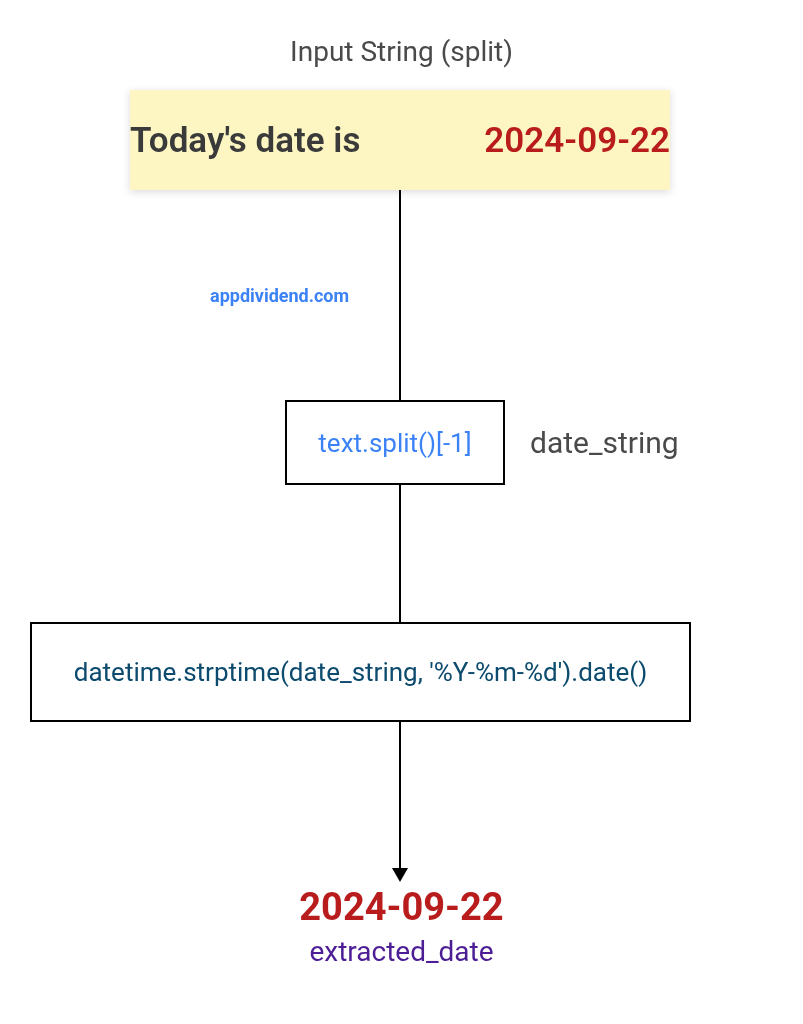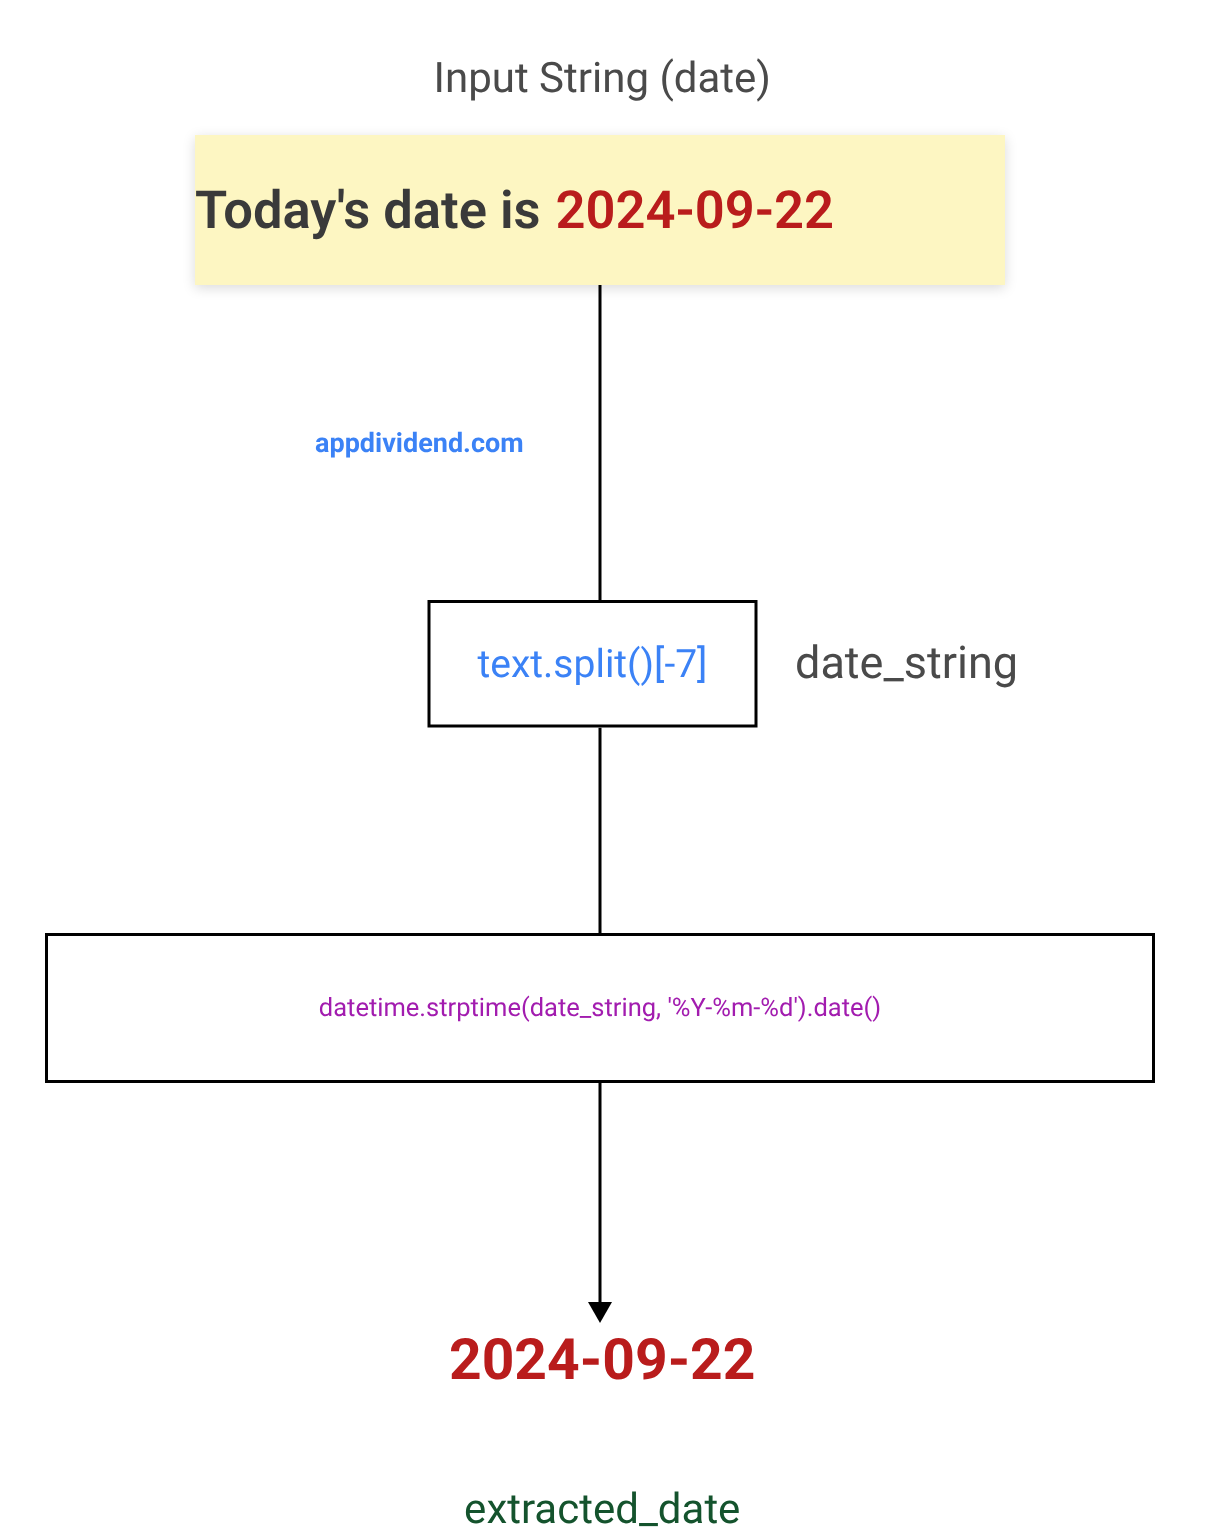--- a/index.html
+++ b/index.html
@@ -24,21 +24,21 @@
     .yellow-box {
       position: absolute;
       top: 90px;
       left: 130px;
       width: 540px;
       height: 100px;
       background: #fdf6c2;
       box-shadow: 0 2px 8px rgba(0,0,0,0.15);
       display: flex;
       align-items: center;
-      justify-content: flex-start;
+      justify-content: space-between;
       font-size: 35px;
       font-weight: 600;
     }
     .yellow-box .prefix { color: #3a3a3a; }
     .yellow-box .date-red { color: #b91c1c; margin-left: 10px; }
     .watermark {
       position: absolute;
       top: 285px;
       left: 210px;
       color: #3b82f6;
@@ -64,49 +64,49 @@
       position: absolute;
       top: 425px;
       left: 530px;
       font-size: 30px;
       color: #4a4a4a;
     }
     .strptime-box {
       position: absolute;
       top: 622px;
       left: 30px;
-      width: 740px;
+      width: 661px;
       height: 100px;
       border: 2px solid #000;
       background: #fff;
       display: flex;
       align-items: center;
       justify-content: center;
-      font-size: 17px;
-      color: #a21caf;
+      font-size: 26px;
+      color: #0c4a6e;
       z-index: 2;
     }
     .result-date {
       position: absolute;
       top: 885px;
       left: 0;
       right: 0;
       text-align: center;
       font-size: 38px;
       font-weight: 700;
       color: #b91c1c;
     }
     .result-label {
       position: absolute;
-      top: 989px;
+      top: 935px;
       left: 0;
       right: 0;
       text-align: center;
       font-size: 28px;
-      color: #14532d;
+      color: #4c1d95;
     }
     .line {
       position: absolute;
       background: #000;
       width: 2px;
       left: 399px;
     }
     .line1 { top: 190px; height: 210px; }
     .line2 { top: 485px; height: 137px; }
     .line3 { top: 722px; height: 150px; }
@@ -117,32 +117,32 @@
       height: 0;
       border-left: 8px solid transparent;
       border-right: 8px solid transparent;
       border-top: 14px solid #000;
     }
     .arrow3-tip { top: 868px; }
   </style>
 </head>
 <body>
 
-<div class="title">Input String (date)</div>
+<div class="title">Input String (split)</div>
 
 <div class="yellow-box">
   <span class="prefix">Today's date is</span>
   <span class="date-red">2024-09-22</span>
 </div>
 
 <div class="line line1"></div>
 
 <div class="watermark">appdividend.com</div>
 
-<div class="split-box">text.split()[-7]</div>
+<div class="split-box">text.split()[-1]</div>
 <div class="split-label">date_string</div>
 
 <div class="line line2"></div>
 
 <div class="strptime-box">datetime.strptime(date_string, '%Y-%m-%d').date()</div>
 
 <div class="line line3"></div>
 <div class="arrowhead arrow3-tip"></div>
 
 <div class="result-date">2024-09-22</div>

